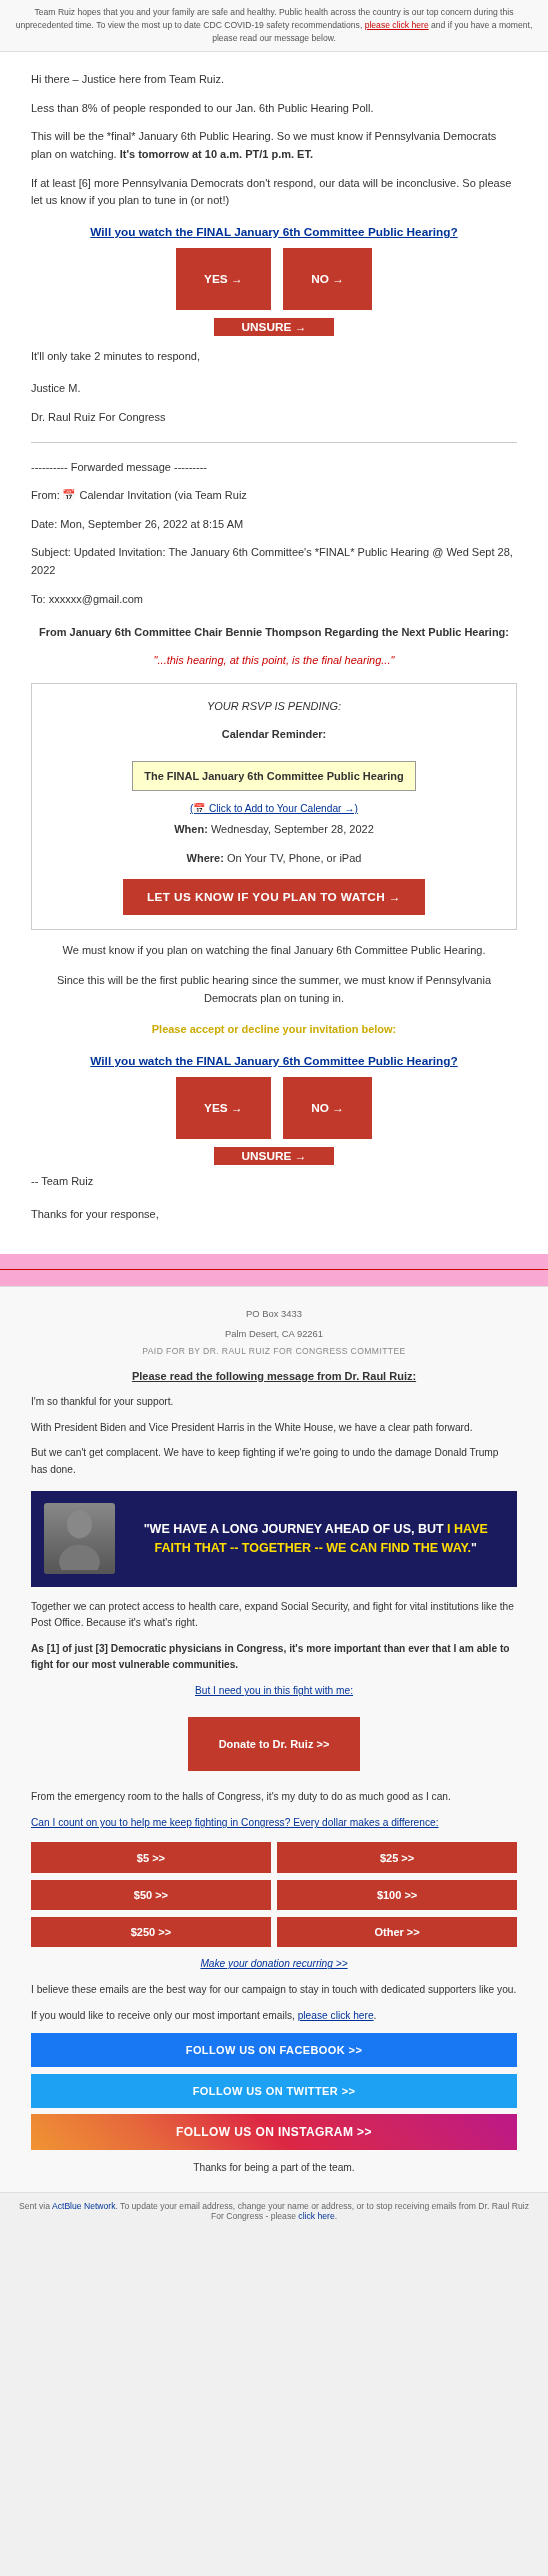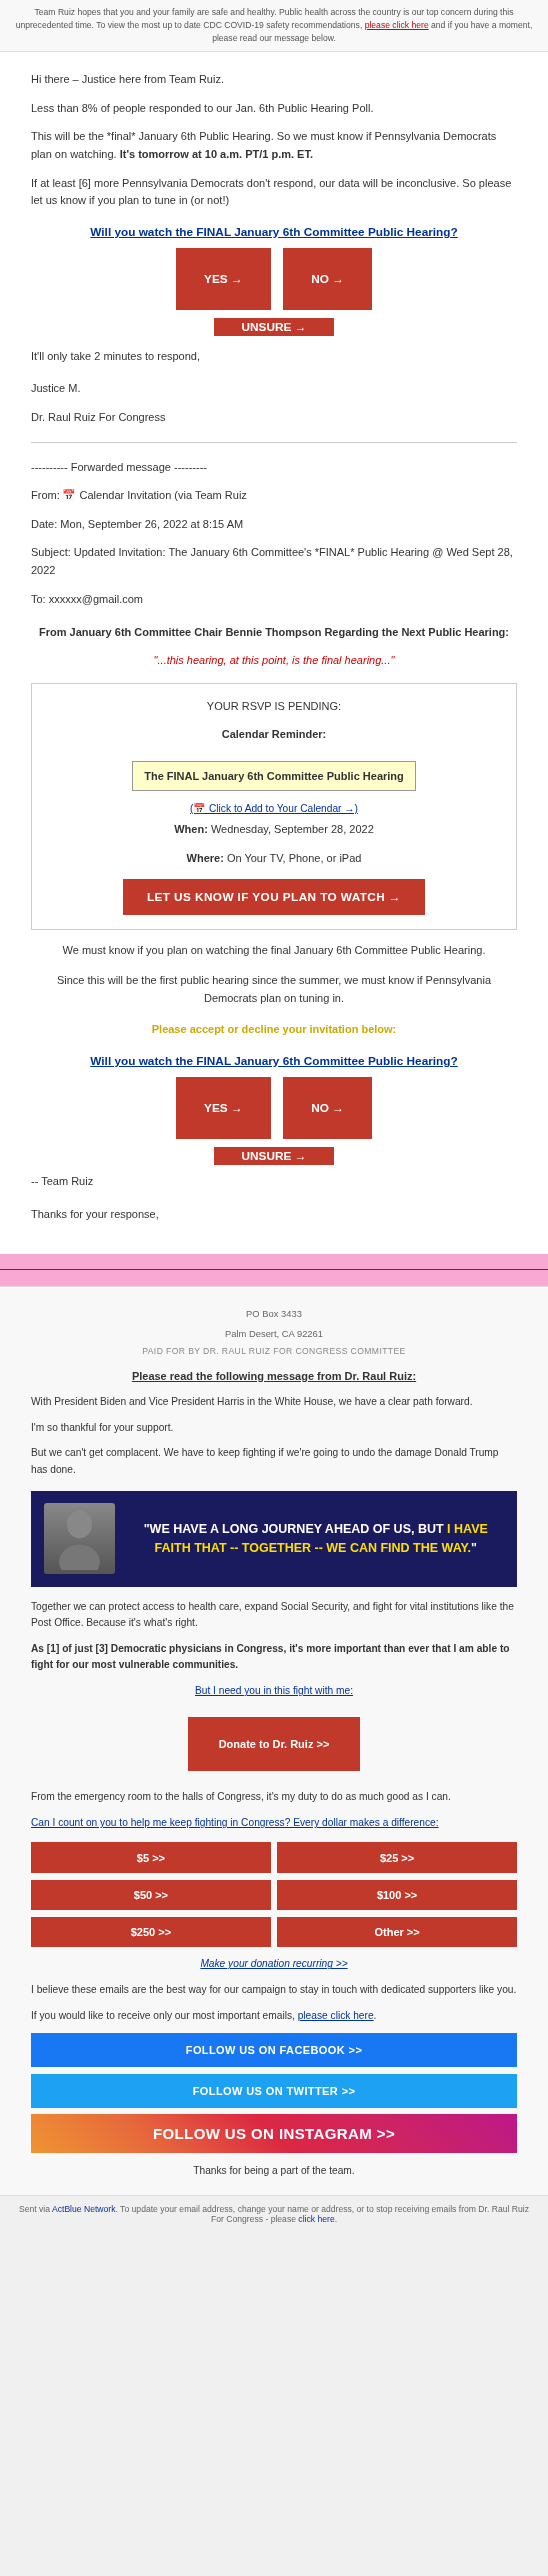--- a/index.html
+++ b/index.html
@@ -127,20 +127,21 @@
       border: 0.8px solid #ccc;
       padding: 14px 15.7px;
       margin: 12.5px 0;
       text-align: center;
       background: #fff;
     }
     .rsvp-box .rsvp-label {
       font-size: 11px;
       margin-bottom: 11px;
       color: #333;
+      font-style: italic;
     }
     .calendar-reminder-title {
       font-weight: bold;
       font-size: 11.8px;
       margin-bottom: 6.3px;
     }
     .calendar-add-link {
       font-size: 10.2px;
       color: #003399;
       text-decoration: underline;
@@ -317,21 +318,21 @@
       display: block;
       width: 100%;
       text-align: center;
       margin: 6.3px 0;
       letter-spacing: 0.4px;
     }
     .social-btn-instagram {
       background: linear-gradient(45deg, #f09433, #e6683c, #dc2743, #cc2366, #bc1888);
       color: #fff;
       font-weight: bold;
-      font-size: 15px;
+      font-size: 12px;
       padding: 11px 15.7px;
       border: none;
       cursor: pointer;
       display: block;
       width: 100%;
       text-align: center;
       margin: 6.3px 0;
       letter-spacing: 0.4px;
     }
     .bottom-footer {
@@ -451,22 +452,22 @@
 
   <hr class="red-divider">
 
   <div class="footer-section">
     <p class="footer-address">PO Box 3433</p>
     <p class="footer-address">Palm Desert, CA 92261</p>
     <p class="paid-by">PAID FOR BY DR. RAUL RUIZ FOR CONGRESS COMMITTEE</p>
 
     <p class="please-read">Please read the following message from Dr. Raul Ruiz:</p>
 
+    <p class="footer-content">I'm so thankful for your support.</p>
     <p class="footer-content">With President Biden and Vice President Harris in the White House, we have a clear path forward.</p>
-    <p class="footer-content">I'm so thankful for your support.</p>
     <p class="footer-content">But we can't get complacent. We have to keep fighting if we're going to undo the damage Donald Trump has done.</p>
 
     <div class="quote-image-box">
       <div class="quote-avatar">
         <div class="quote-avatar-inner">
 
           <svg width="47" height="63" viewBox="0 0 60 80">
             <ellipse cx="30" cy="22" rx="16" ry="18" fill="#888"></ellipse>
             <ellipse cx="30" cy="70" rx="26" ry="22" fill="#777"></ellipse>
           </svg>

